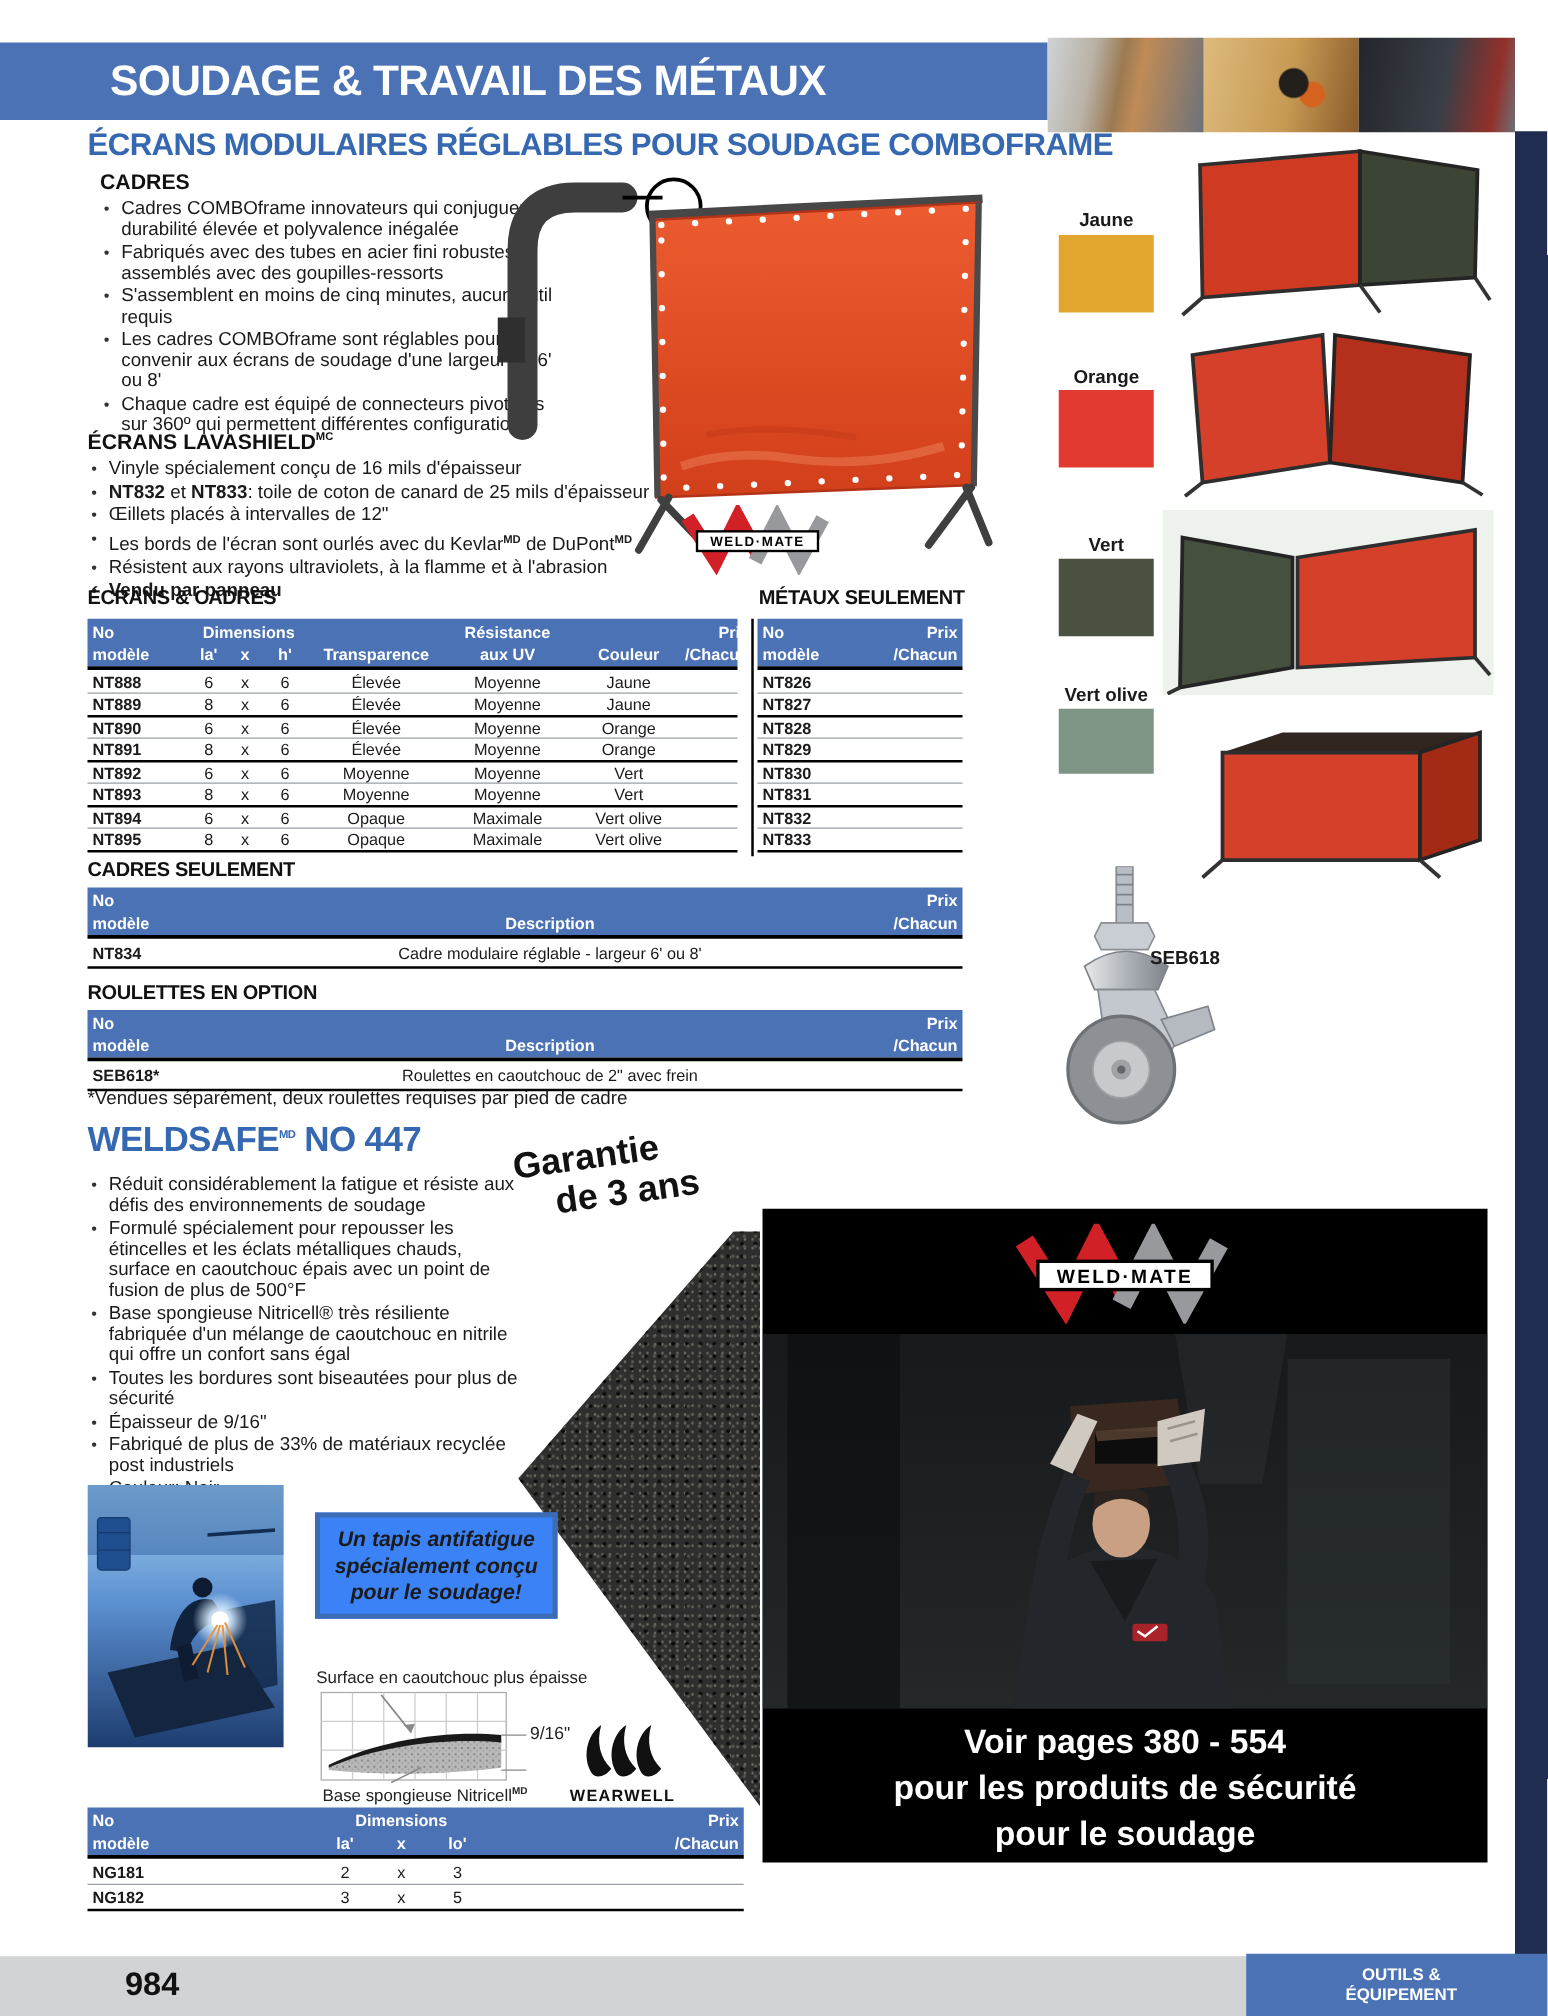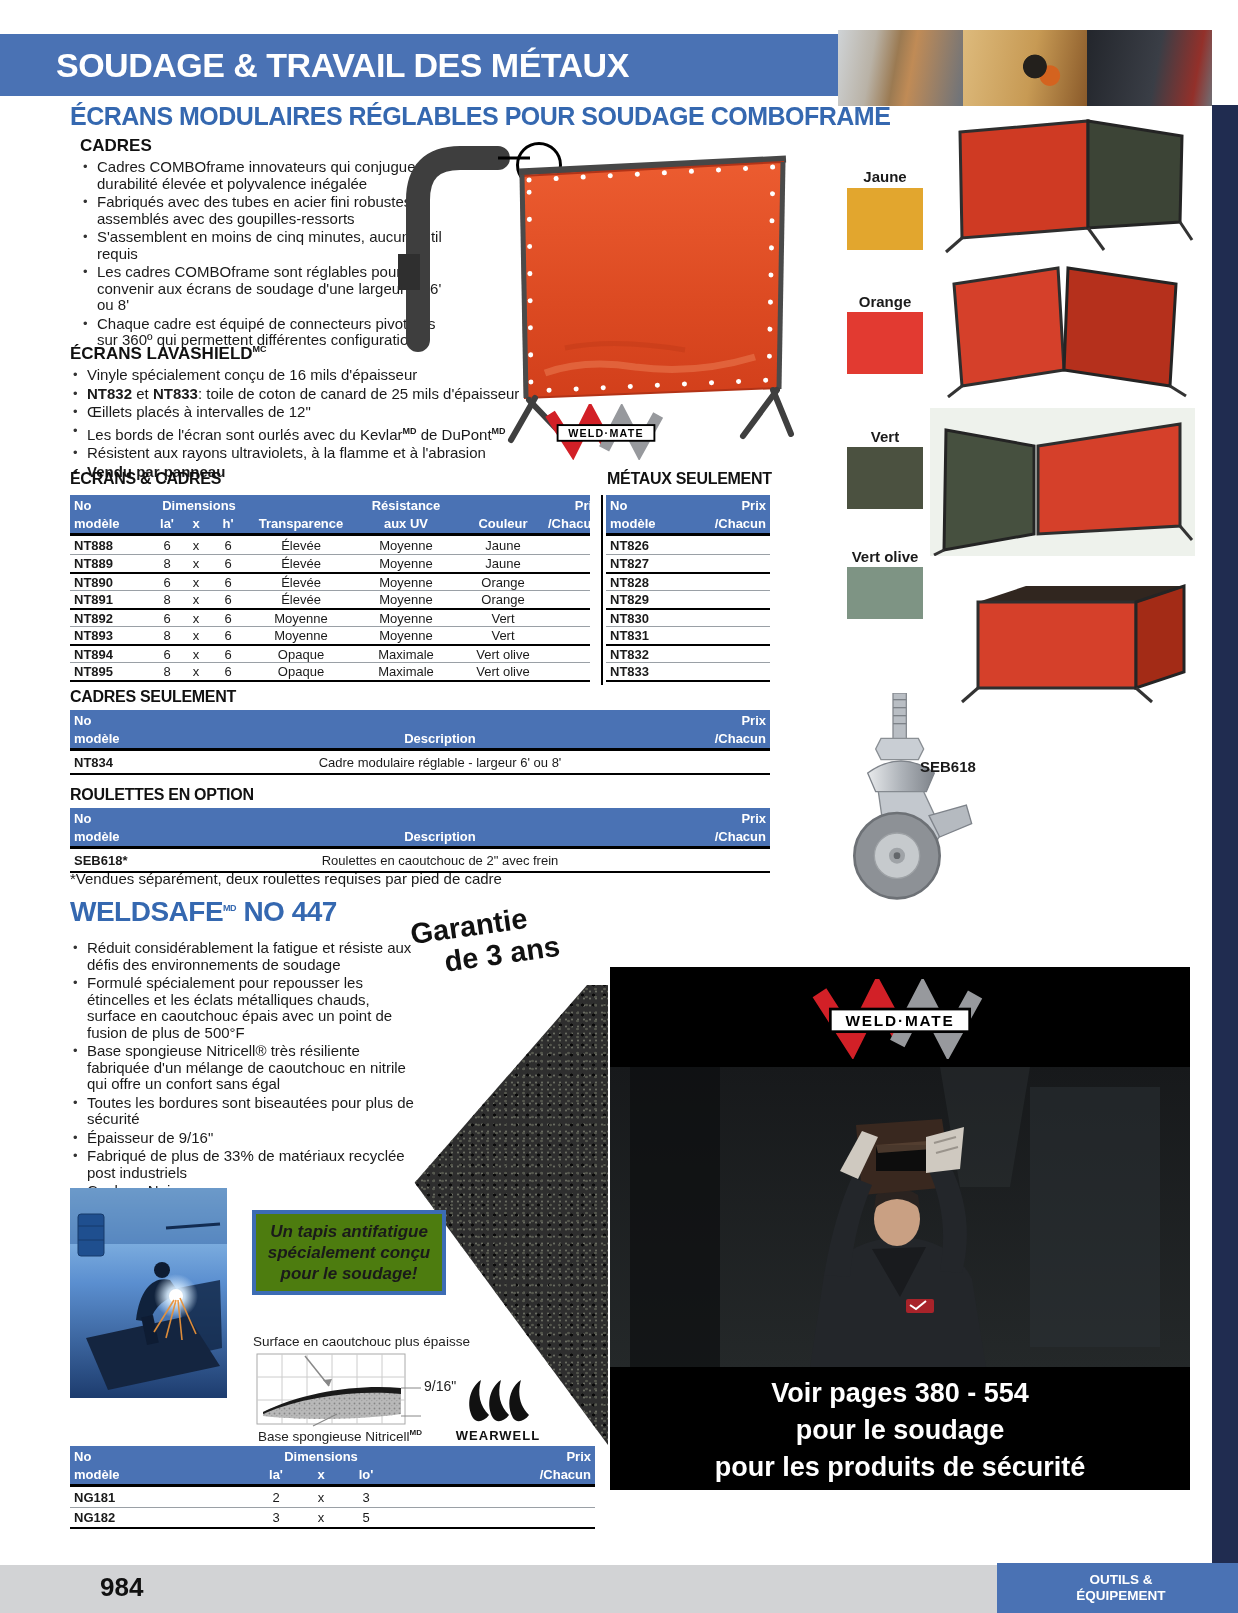--- a/index.html
+++ b/index.html
@@ -3,21 +3,21 @@
 <meta charset="utf-8">
 <style>
   *{margin:0;padding:0;box-sizing:border-box}
   html,body{background:#fff}
   body{width:1238px;font-family:"Liberation Sans",sans-serif;color:#1a1a1a}
   #page{position:relative;width:1238px;height:1613px;background:#fff;overflow:hidden}
   .abs{position:absolute}
 
   
   .banner{left:0;top:34px;width:838px;height:62px;background:#4a72b4;display:flex;align-items:center}
-  .banner h1{color:#fff;font-size:34px;font-weight:bold;letter-spacing:-.5px;padding-left:56px;white-space:nowrap}
+  .banner h1{color:#fff;font-size:34px;font-weight:bold;letter-spacing:-.5px;padding-left:88px;white-space:nowrap}
   .hphoto{left:838px;top:30px;width:374px;height:76px;display:flex;overflow:hidden}
   .hphoto div{flex:1;height:100%}
   .hp1{background:linear-gradient(100deg,#cfd3d6 0%,#b9b2a6 28%,#9b7a52 46%,#c08b56 58%,#6b727b 100%)}
   .hp2{background:radial-gradient(circle at 58% 48%,#23201c 14%,rgba(0,0,0,0) 15%),radial-gradient(circle at 70% 60%,#d4631f 10%,rgba(0,0,0,0) 11%),linear-gradient(100deg,#ddba7c,#c79a54 55%,#8a5a2a)}
   .hp3{background:linear-gradient(100deg,#23262c,#3a3e46 55%,#93302a 85%,#6e7076)}
   .navy{left:1212px;top:105px;width:26px;height:1508px;background:#202c50}
 
   .sect-title{color:#3568b0;font-weight:bold}
   #combo-title{left:70px;top:102px;font-size:25px;letter-spacing:-.5px}
   .h3{font-size:17px;font-weight:bold;color:#111}
@@ -45,21 +45,21 @@
   .cols1{grid-template-columns:76px 34px 24px 40px 106px 104px 90px 1fr}
   .cols2{grid-template-columns:1fr 52px}
   .cols3{grid-template-columns:110px 1fr 70px}
   .cols5{grid-template-columns:170px 64px 26px 64px 1fr}
   .trow22{height:22px}
 
   
   #weldsafe-title{left:70px;top:896px;font-size:28px;letter-spacing:-.5px}
   .garantie{transform:rotate(-8deg);font-weight:bold;font-size:29px;line-height:32px;color:#111}
   .garantie .l2{margin-left:30px}
-  .callout{border:4px solid #3c6cb4;background:#4d7c0f;text-align:center;font-weight:bold;font-style:italic;font-size:17px;line-height:21px;padding:7px 4px}
+  .callout{border:4px solid #3c6cb4;background:#3b82f6;text-align:center;font-weight:bold;font-style:italic;font-size:17px;line-height:21px;padding:7px 4px}
   .mat{background:#2e2e2e;background-image:radial-gradient(circle,#56584f 1px,rgba(0,0,0,0) 1.6px),radial-gradient(circle,#0a0a0a 1.2px,rgba(0,0,0,0) 1.8px),radial-gradient(circle,#6a6c62 .8px,rgba(0,0,0,0) 1.3px);background-size:9px 8px,11px 10px,6px 7px;background-position:0 0,4px 5px,2px 3px;clip-path:polygon(91% 0,100% 0,100% 100%,17% 43%)}
   .dlabel{font-size:13.5px;color:#222}
   .wearwell-txt{font-size:13px;font-weight:bold;letter-spacing:1px;color:#111;text-align:center}
 
   
   .panel{left:610px;top:967px;width:580px;height:523px;background:#000;overflow:hidden}
   .promo-txt{width:100%;text-align:center;color:#fff;font-weight:bold;font-size:27px;line-height:37px}
 
   
   .footer{left:0;top:1565px;width:1212px;height:48px;background:#d2d3d5}
@@ -545,22 +545,22 @@
       <path d="M316,70 L354,60 L350,102 L316,106 Z" fill="#cfc9c0"></path>
       <line x1="324" y1="76" x2="346" y2="70" stroke="#9a948c" stroke-width="2"></line>
       <line x1="326" y1="86" x2="348" y2="80" stroke="#9a948c" stroke-width="2"></line>
       <path d="M230,104 L252,64 L268,70 L248,112 Z" fill="#cfc9c0"></path>
       <path d="M214,208 Q224,150 242,110 L262,118 Q244,160 240,210 Z" fill="#23262a"></path>
       <rect x="296" y="232" width="28" height="14" rx="2" fill="#a8232a"></rect>
       <path d="M300,238 l6,4 10,-8" stroke="#fff" stroke-width="2" fill="none"></path>
     </svg>
     <div class="abs promo-txt" style="left:0;top:408px">
       <div>Voir pages 380 - 554</div>
+      <div>pour les produits de sécurité</div>
       <div>pour le soudage</div>
-      <div>pour les produits de sécurité</div>
     </div>
   </div>
 
   <div class="abs footer"></div>
   <div class="abs pagenum">984</div>
   <div class="abs badge">
     <div>OUTILS &amp;</div>
     <div>ÉQUIPEMENT</div>
   </div>
 

